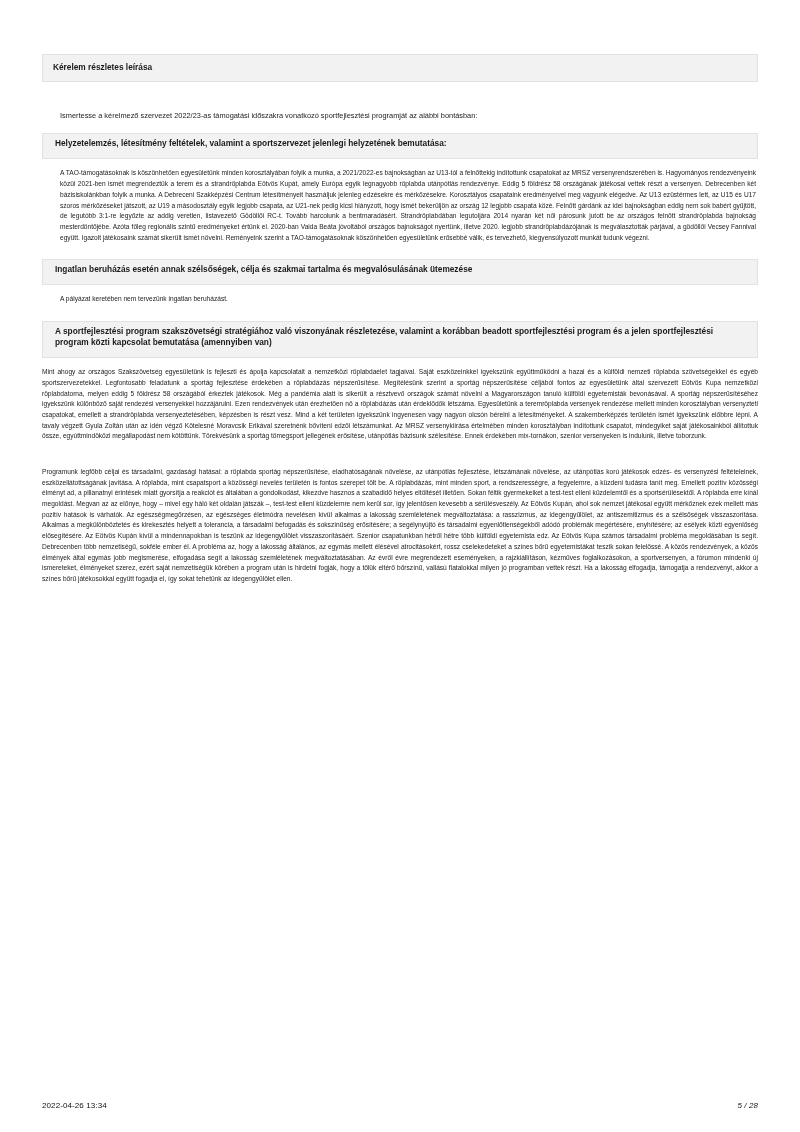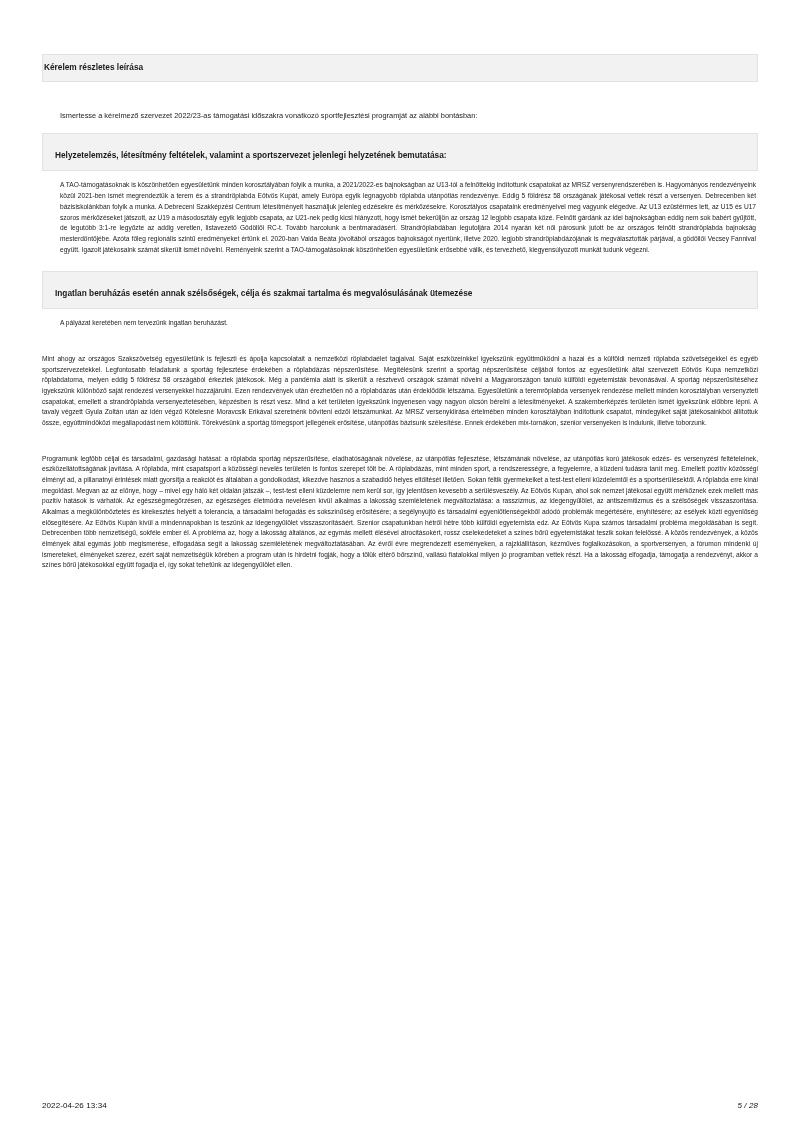--- a/index.html
+++ b/index.html
@@ -33,29 +33,29 @@
   .content {
     position: absolute;
     top: 54px;
     left: 42px;
     width: 716px;
   }
   .section-head {
     background: #f2f2f2;
     border: 1px solid #e2e2e2;
     box-sizing: border-box;
-    padding: 7px 10px 8px 1px;
+    padding: 7px 10px 8px 10px;
     font-size: 8.3px;
     font-weight: bold;
     color: #1a1a1a;
     line-height: 1.35;
     margin-bottom: 0;
   }
   .section-head.tall {
-    padding: 16px 10px 9px 12px;
+    padding: 4px 10px 9px 12px;
   }
   .intro {
     font-size: 7.4px;
     color: #222222;
     line-height: 1.5;
     margin: 28px 0 12px 18px;
   }
   .para {
     font-size: 6.6px;
     color: #222222;
@@ -99,20 +99,21 @@
     <div class="section-head tall">Helyzetelemzés, létesítmény feltételek, valamint a sportszervezet jelenlegi helyzetének bemutatása:</div>
     <div class="para indent">A TAO-támogatásoknak is köszönhetően egyesületünk minden korosztályában folyik a munka, a 2021/2022-es bajnokságban az U13-tól a felnőttekig indítottunk csapatokat az MRSZ versenyrendszerében is. Hagyományos rendezvényeink közül 2021-ben ismét megrendeztük a terem és a strandröplabda Eötvös Kupát, amely Európa egyik legnagyobb röplabda utánpótlás rendezvénye. Eddig 5 földrész 58 országának játékosai vettek részt a versenyen. Debrecenben két bázisiskolánkban folyik a munka. A Debreceni Szakképzési Centrum létesítményeit használjuk jelenleg edzésekre és mérkőzésekre. Korosztályos csapataink eredményeivel meg vagyunk elégedve. Az U13 ezüstérmes lett, az U15 és U17 szoros mérkőzéseket játszott, az U19 a másodosztály egyik legjobb csapata, az U21-nek pedig kicsi hiányzott, hogy ismét bekerüljön az ország 12 legjobb csapata közé. Felnőtt gárdánk az idei bajnokságban eddig nem sok babért gyűjtött, de legutóbb 3:1-re legyőzte az addig veretlen, listavezető Gödöllői RC-t. Tovább harcolunk a bentmaradásért. Strandröplabdában legutoljára 2014 nyarán két női párosunk jutott be az országos felnőtt strandröplabda bajnokság mesterdöntőjébe. Azóta főleg regionális szintű eredményeket értünk el. 2020-ban Vaida Beáta jóvoltából országos bajnokságot nyertünk, illetve 2020. legjobb strandröplabdázójának is megválasztották párjával, a gödöllői Vecsey Fannival együtt. Igazolt játékosaink számát sikerült ismét növelni. Reményeink szerint a TAO-támogatásoknak köszönhetően egyesületünk erősebbé válik, és tervezhető, kiegyensúlyozott munkát tudunk végezni.</div>
 
     <div class="gap-md"></div>
 
     <div class="section-head tall">Ingatlan beruházás esetén annak szélsőségek, célja és szakmai tartalma és megvalósulásának ütemezése</div>
     <div class="para indent">A pályázat keretében nem tervezünk ingatlan beruházást.</div>
 
     <div class="gap-md"></div>
 
+    <div class="section-head tall">A sportfejlesztési program szakszövetségi stratégiához való viszonyának részletezése, valamint a korábban beadott sportfejlesztési program és a jelen sportfejlesztési program közti kapcsolat bemutatása (amennyiben van)</div>
     <div class="para">Mint ahogy az országos Szakszövetség egyesületünk is fejleszti és ápolja kapcsolatait a nemzetközi röplabdaélet tagjaival. Saját eszközeinkkel igyekszünk együttműködni a hazai és a külföldi nemzeti röplabda szövetségekkel és egyéb sportszervezetekkel. Legfontosabb feladatunk a sportág fejlesztése érdekében a röplabdázás népszerűsítése. Megítélésünk szerint a sportág népszerűsítése céljából fontos az egyesületünk által szervezett Eötvös Kupa nemzetközi röplabdatorna, melyen eddig 5 földrész 58 országából érkeztek játékosok. Még a pandémia alatt is sikerült a résztvevő országok számát növelni a Magyarországon tanuló külföldi egyetemisták bevonásával. A sportág népszerűsítéséhez igyekszünk különböző saját rendezési versenyekkel hozzájárulni. Ezen rendezvények után érezhetően nő a röplabdázás után érdeklődők létszáma. Egyesületünk a teremröplabda versenyek rendezése mellett minden korosztályban versenyzteti csapatokat, emellett a strandröplabda versenyeztetésében, képzésben is részt vesz. Mind a két területen igyekszünk ingyenesen vagy nagyon olcsón bérelni a létesítményeket. A szakemberképzés területén ismét igyekszünk előbbre lépni. A tavaly végzett Gyula Zoltán után az idén végző Kötelesné Moravcsik Erikával szeretnénk bővíteni edzői létszámunkat. Az MRSZ versenykiírása értelmében minden korosztályban indítottunk csapatot, mindegyiket saját játékosainkból állítottuk össze, egyúttmindöközi megállapodást nem kötöttünk. Törekvésünk a sportág tömegsport jellegének erősítése, utánpótlás bázisunk szélesítése. Ennek érdekében mix-tornákon, szenior versenyeken is indulunk, illetve toborzunk.</div>
 
     <div class="gap-md"></div>
 
     <div class="para">Programunk legfőbb céljai és társadalmi, gazdasági hatásai: a röplabda sportág népszerűsítése, eladhatóságának növelése, az utánpótlás fejlesztése, létszámának növelése, az utánpótlás korú játékosok edzés- és versenyzési feltételeinek, eszközellátottságának javítása. A röplabda, mint csapatsport a közösségi nevelés területén is fontos szerepet tölt be. A röplabdázás, mint minden sport, a rendszerességre, a fegyelemre, a küzdeni tudásra tanít meg. Emellett pozitív közösségi élményt ad, a pillanatnyi érintések miatt gyorsítja a reakciót és általában a gondolkodást, kikezdve hasznos a szabadidő helyes eltöltését illetően. Sokan féltik gyermekeiket a test-test elleni küzdelemtől és a sportsérülésektől. A röplabda erre kínál megoldást. Megvan az az előnye, hogy – mivel egy háló két oldalán játszák –, test-test elleni küzdelemre nem kerül sor, így jelentősen kevesebb a sérülésveszély. Az Eötvös Kupán, ahol sok nemzet játékosai együtt mérkőznek ezek mellett más pozitív hatások is várhatók. Az egészségmegőrzésen, az egészséges életmódra nevelésen kívül alkalmas a lakosság szemléletének megváltoztatása: a rasszizmus, az idegengyűlölet, az antiszemitizmus és a szélsőségek visszaszorítása. Alkalmas a megkülönböztetés és kirekesztés helyett a tolerancia, a társadalmi befogadás és sokszínűség erősítésére; a segélynyújtó és társadalmi egyenlőtlenségekből adódó problémák megértésére, enyhítésére; az esélyek közti egyenlőség elősegítésére. Az Eötvös Kupán kívül a mindennapokban is teszünk az idegengyűlölet visszaszorításáért. Szenior csapatunkban hétről hétre több külföldi egyetemista edz. Az Eötvös Kupa számos társadalmi probléma megoldásában is segít. Debrecenben több nemzetiségű, sokféle ember él. A probléma az, hogy a lakosság általános, az egymás mellett élésével atrocitásokért, rossz cselekedeteket a színes bőrű egyetemistákat teszik sokan felelőssé. A közös rendezvények, a közös élmények által egymás jobb megismerése, elfogadása segít a lakosság szemléletének megváltoztatásában. Az évről évre megrendezett eseményeken, a rajzkiállításon, kézműves foglalkozásokon, a sportversenyen, a fórumon mindenki új ismereteket, élményeket szerez, ezért saját nemzetiségük körében a program után is hirdetni fogják, hogy a tőlük eltérő bőrszínű, vallású fiatalokkal milyen jó programban vettek részt. Ha a lakosság elfogadja, támogatja a rendezvényt, akkor a színes bőrű játékosokkal együtt fogadja el, így sokat tehetünk az idegengyűlölet ellen.</div>
 
   </div>
 
   <div class="footer">
     <div class="footer-left">2022-04-26 13:34</div>

